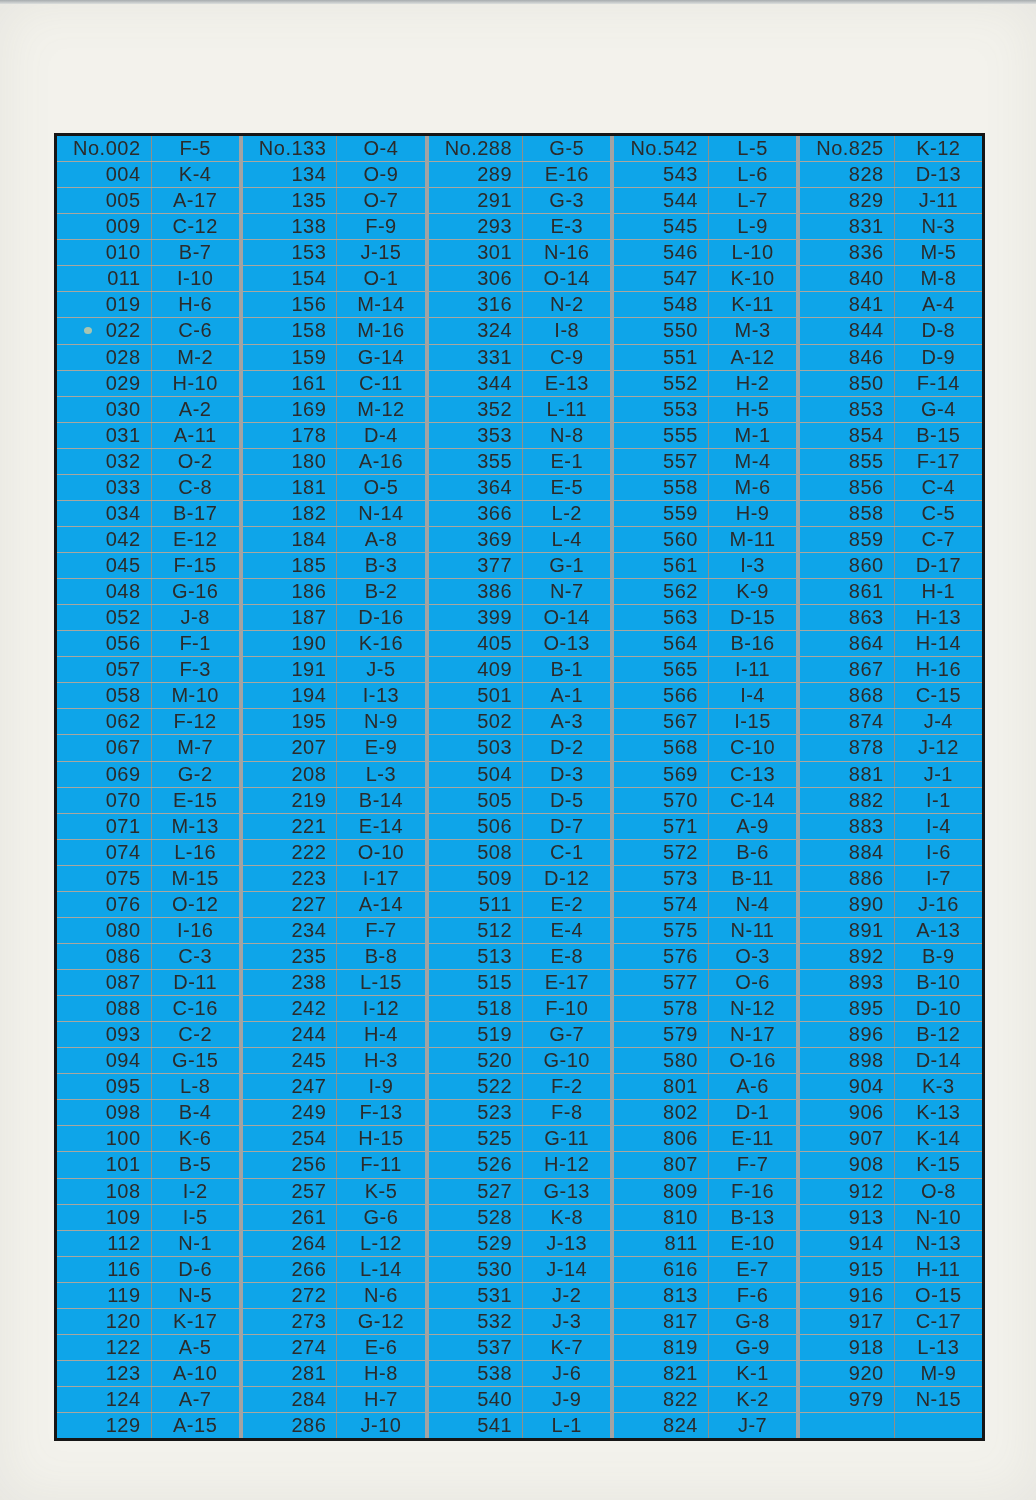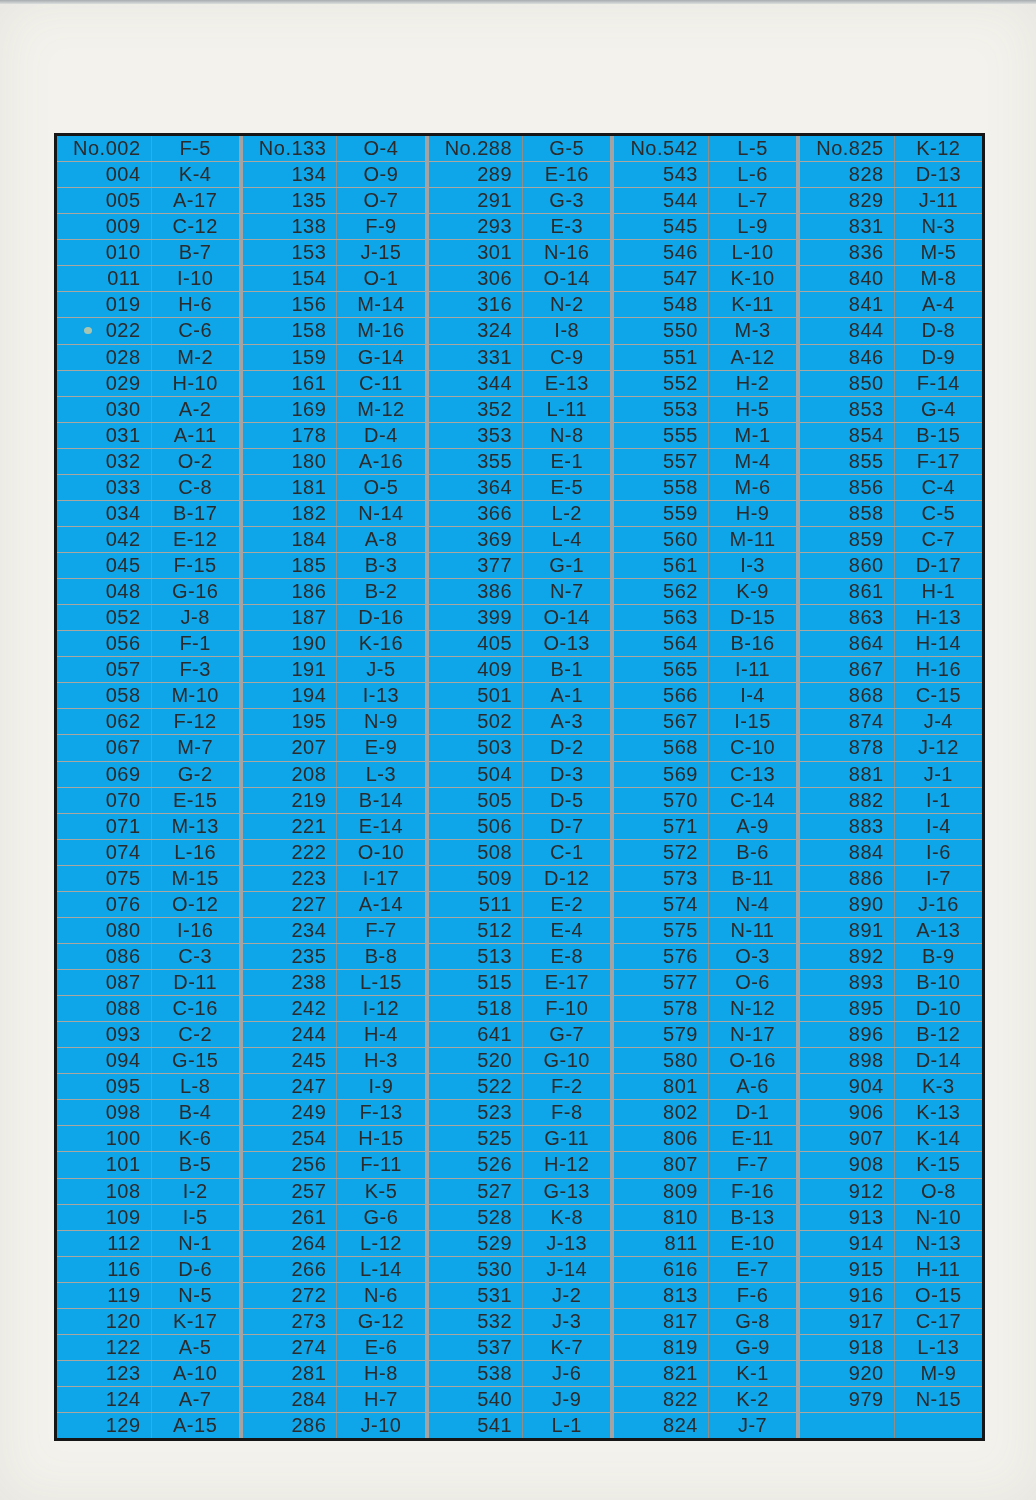--- a/index.html
+++ b/index.html
@@ -624,21 +624,21 @@
         </div>
         <div class="row">
           <span class="cell no">515</span>
           <span class="cell ref">E-17</span>
         </div>
         <div class="row">
           <span class="cell no">518</span>
           <span class="cell ref">F-10</span>
         </div>
         <div class="row">
-          <span class="cell no">641</span>
+          <span class="cell no">519</span>
           <span class="cell ref">G-7</span>
         </div>
         <div class="row">
           <span class="cell no">520</span>
           <span class="cell ref">G-10</span>
         </div>
         <div class="row">
           <span class="cell no">522</span>
           <span class="cell ref">F-2</span>
         </div>

